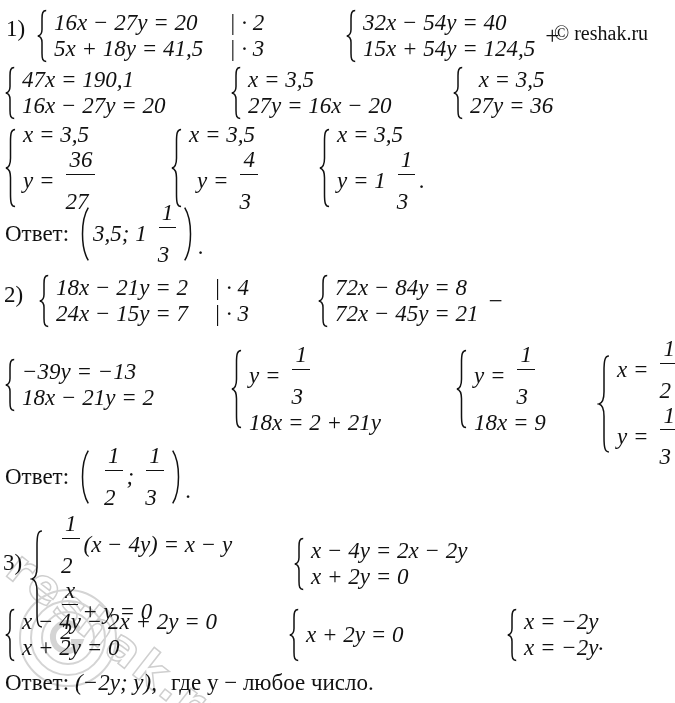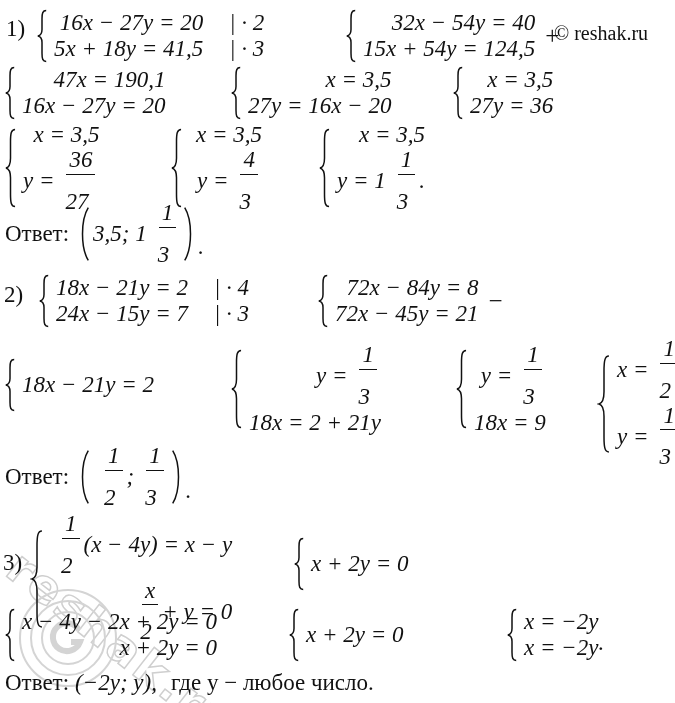--- a/index.html
+++ b/index.html
@@ -14,21 +14,21 @@
   .label { font-style:normal; font-size:23px; }
 
   .sys { display:flex; align-items:center; }
   .brace { flex:0 0 auto; margin-right:6px; }
   .brace path, .paren path { stroke:#111; stroke-width:1.5; fill:none; vector-effect:non-scaling-stroke; }
   .b-sm { width:12px; height:54px; }
   .b-md { width:13px; height:82px; }
   .b-lg { width:14px; height:102px; }
   .paren { width:12px; height:56px; margin:0 3px; }
 
-  .lines { display:flex; flex-direction:column; justify-content:center;align-items:flex-end; }
+  .lines { display:flex; flex-direction:column; justify-content:center; }
   .line { display:flex; align-items:center; line-height:26px; }
   .mults { display:flex; flex-direction:column; margin-left:26px; }
   .mults .line { line-height:26px; }
   .op { font-style:normal; font-size:25px; margin-left:10px; align-self:center; }
 
   .frac { display:inline-flex; flex-direction:column; align-items:center; line-height:1.08; margin:0 4px; }
   .frac .num { border-bottom:1.6px solid #111; padding:0 3px 1px;margin-left:8px; }
   .frac .den { padding-top:15px; }
 
   .ansrow { display:flex; align-items:center; }
@@ -207,20 +207,21 @@
     <div class="line">72x − 45y = 21</div>
   </div>
   <span class="op">−</span>
 </div>
 
 <div class="abs sys math" style="left:4px; top:358px;">
   <svg class="brace b-sm" viewBox="0 0 20 100" preserveAspectRatio="none">
       <path d="M17 3 C11 3 10 8 10 18 L10 38 C10 46 8 49 3 50 C8 51 10 54 10 62 L10 82 C10 92 11 97 17 97"></path>
     </svg>
   <div class="lines">
+    <div class="line">−39y = −13</div>
     <div class="line">18x − 21y = 2</div>
   </div>
 </div>
 
 <div class="abs sys math" style="left:230px; top:343px;">
   <svg class="brace b-md" viewBox="0 0 20 100" preserveAspectRatio="none">
       <path d="M17 3 C11 3 10 8 10 18 L10 38 C10 46 8 49 3 50 C8 51 10 54 10 62 L10 82 C10 92 11 97 17 97"></path>
     </svg>
   <div class="lines">
     <div class="line">
@@ -316,20 +317,21 @@
       <span>+ y = 0</span>
     </div>
   </div>
 </div>
 
 <div class="abs sys math" style="left:293px; top:537px;">
   <svg class="brace b-sm" viewBox="0 0 20 100" preserveAspectRatio="none">
       <path d="M17 3 C11 3 10 8 10 18 L10 38 C10 46 8 49 3 50 C8 51 10 54 10 62 L10 82 C10 92 11 97 17 97"></path>
     </svg>
   <div class="lines">
+    <div class="line">x − 4y = 2x − 2y</div>
     <div class="line">x + 2y = 0</div>
   </div>
 </div>
 
 <div class="abs sys math" style="left:4px; top:608px;">
   <svg class="brace b-sm" viewBox="0 0 20 100" preserveAspectRatio="none">
       <path d="M17 3 C11 3 10 8 10 18 L10 38 C10 46 8 49 3 50 C8 51 10 54 10 62 L10 82 C10 92 11 97 17 97"></path>
     </svg>
   <div class="lines">
     <div class="line">x − 4y − 2x + 2y = 0</div>

